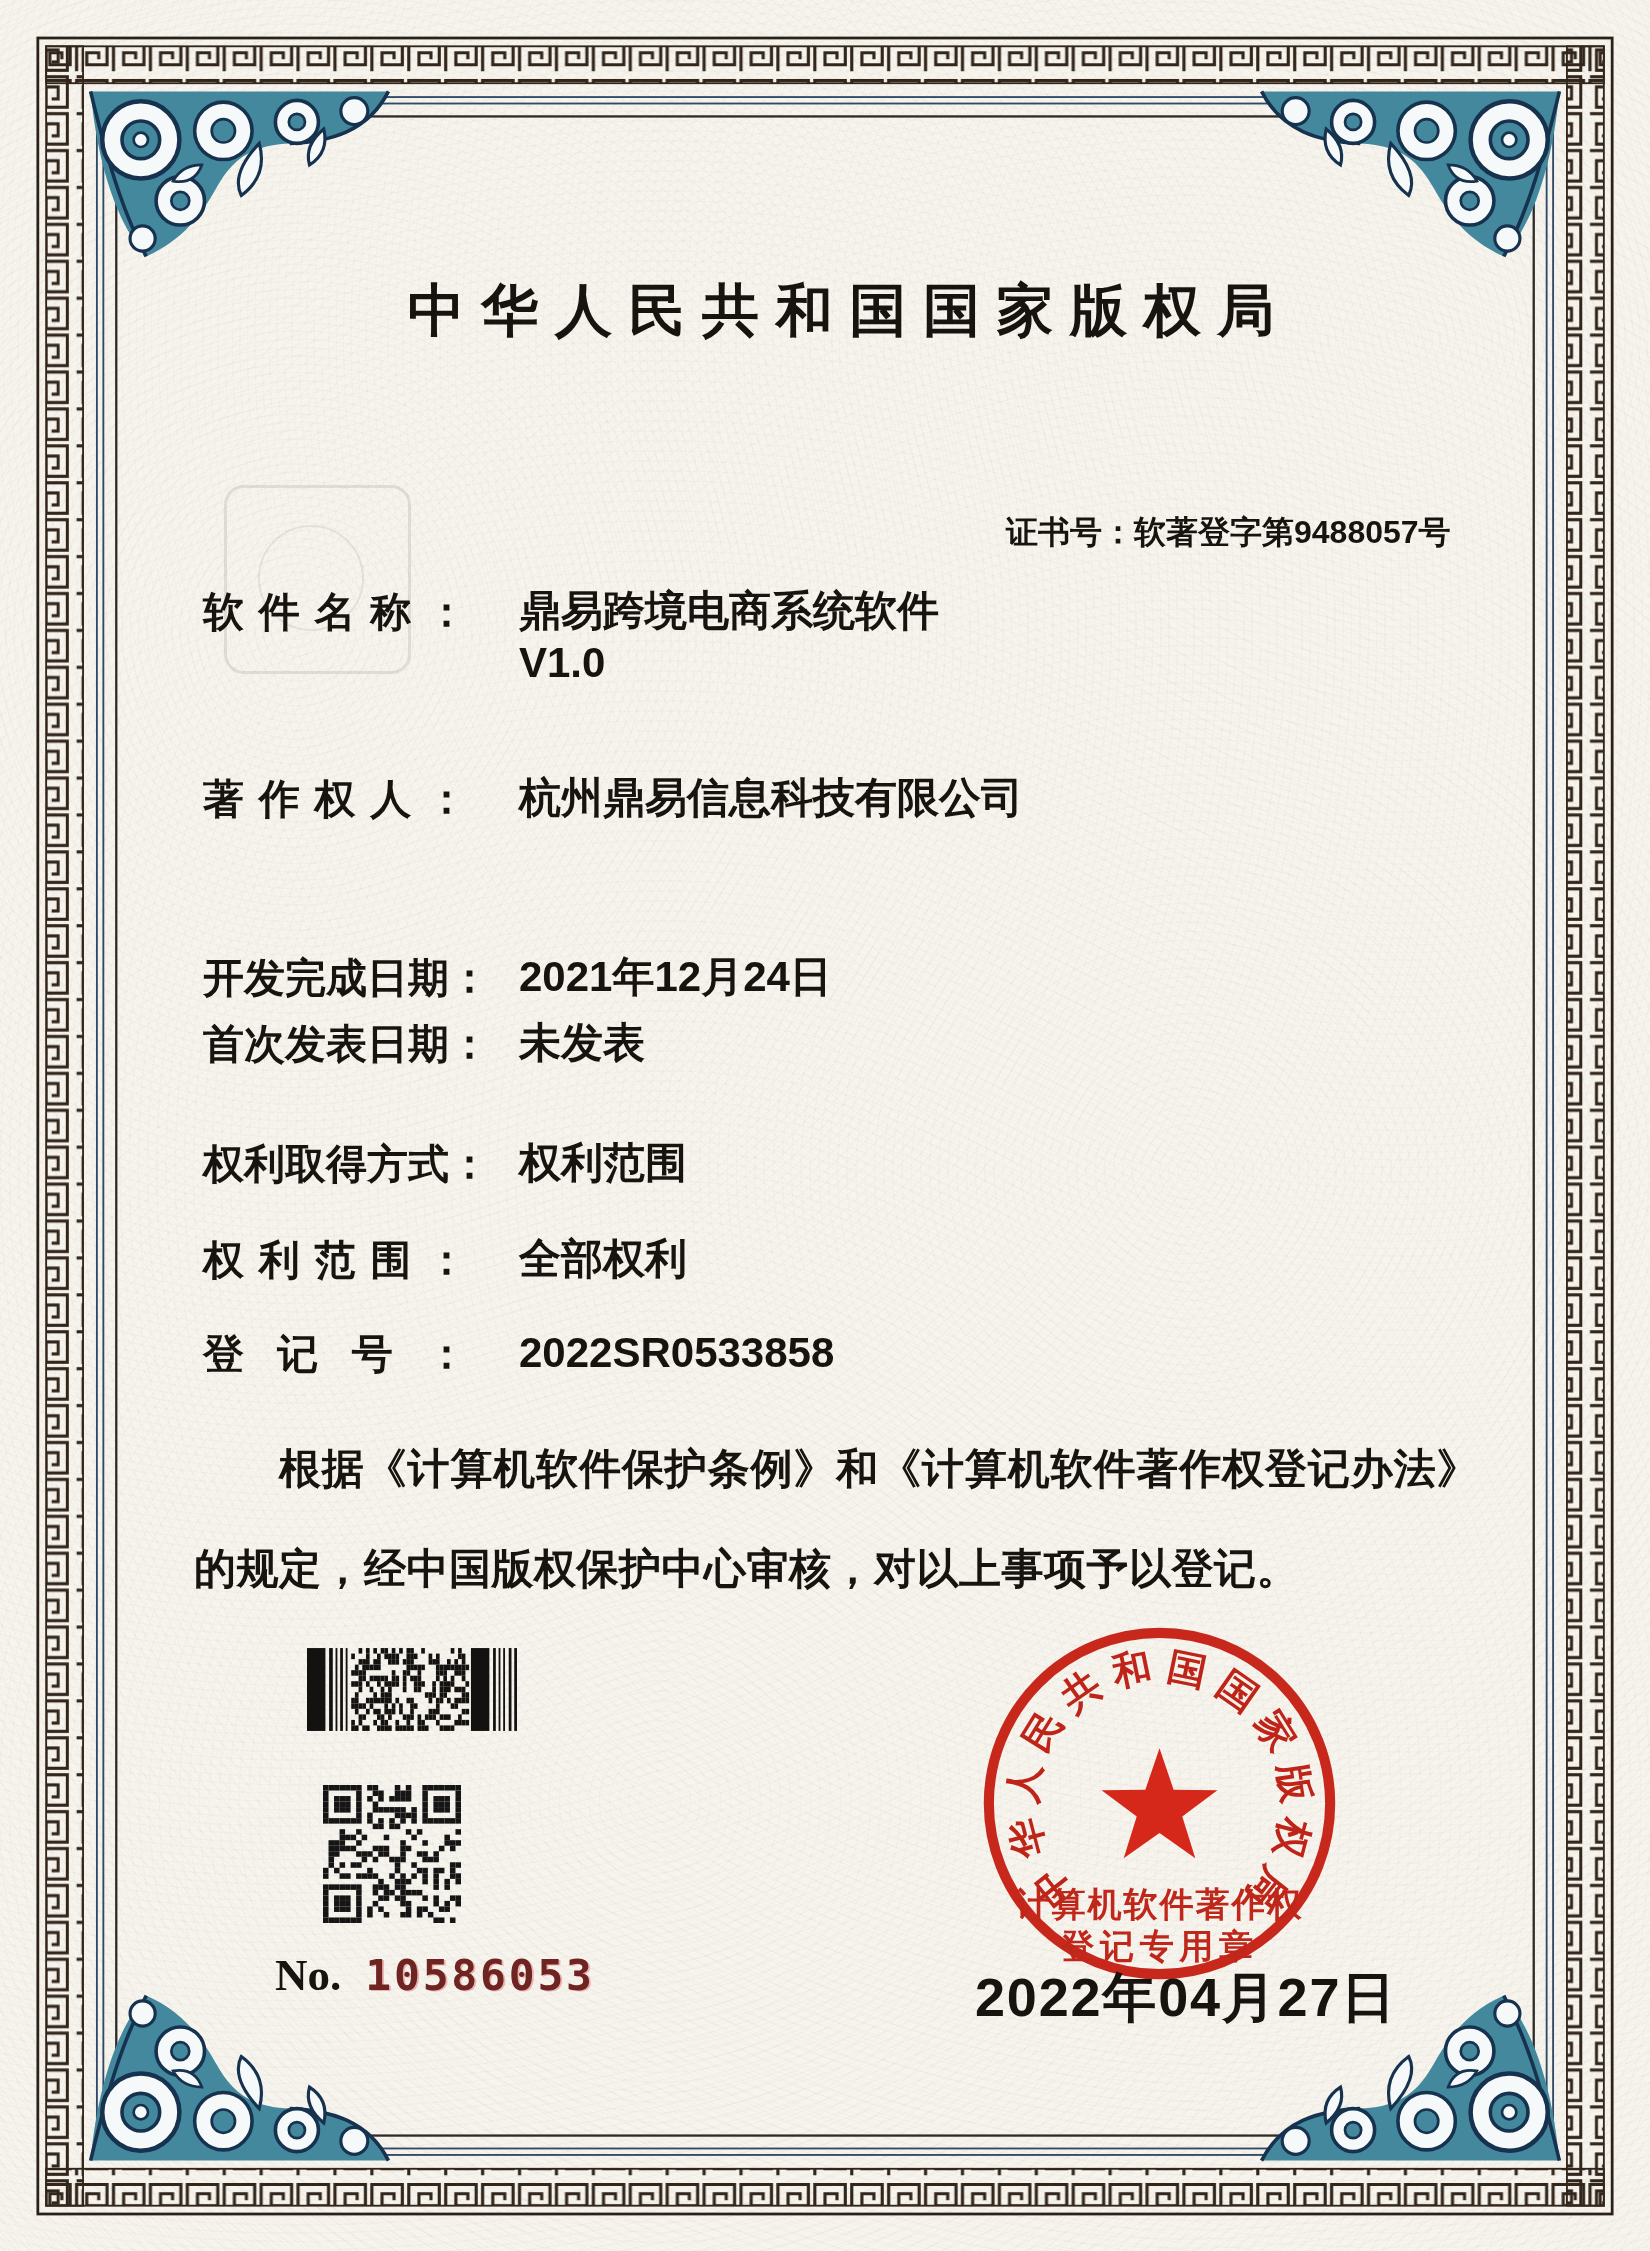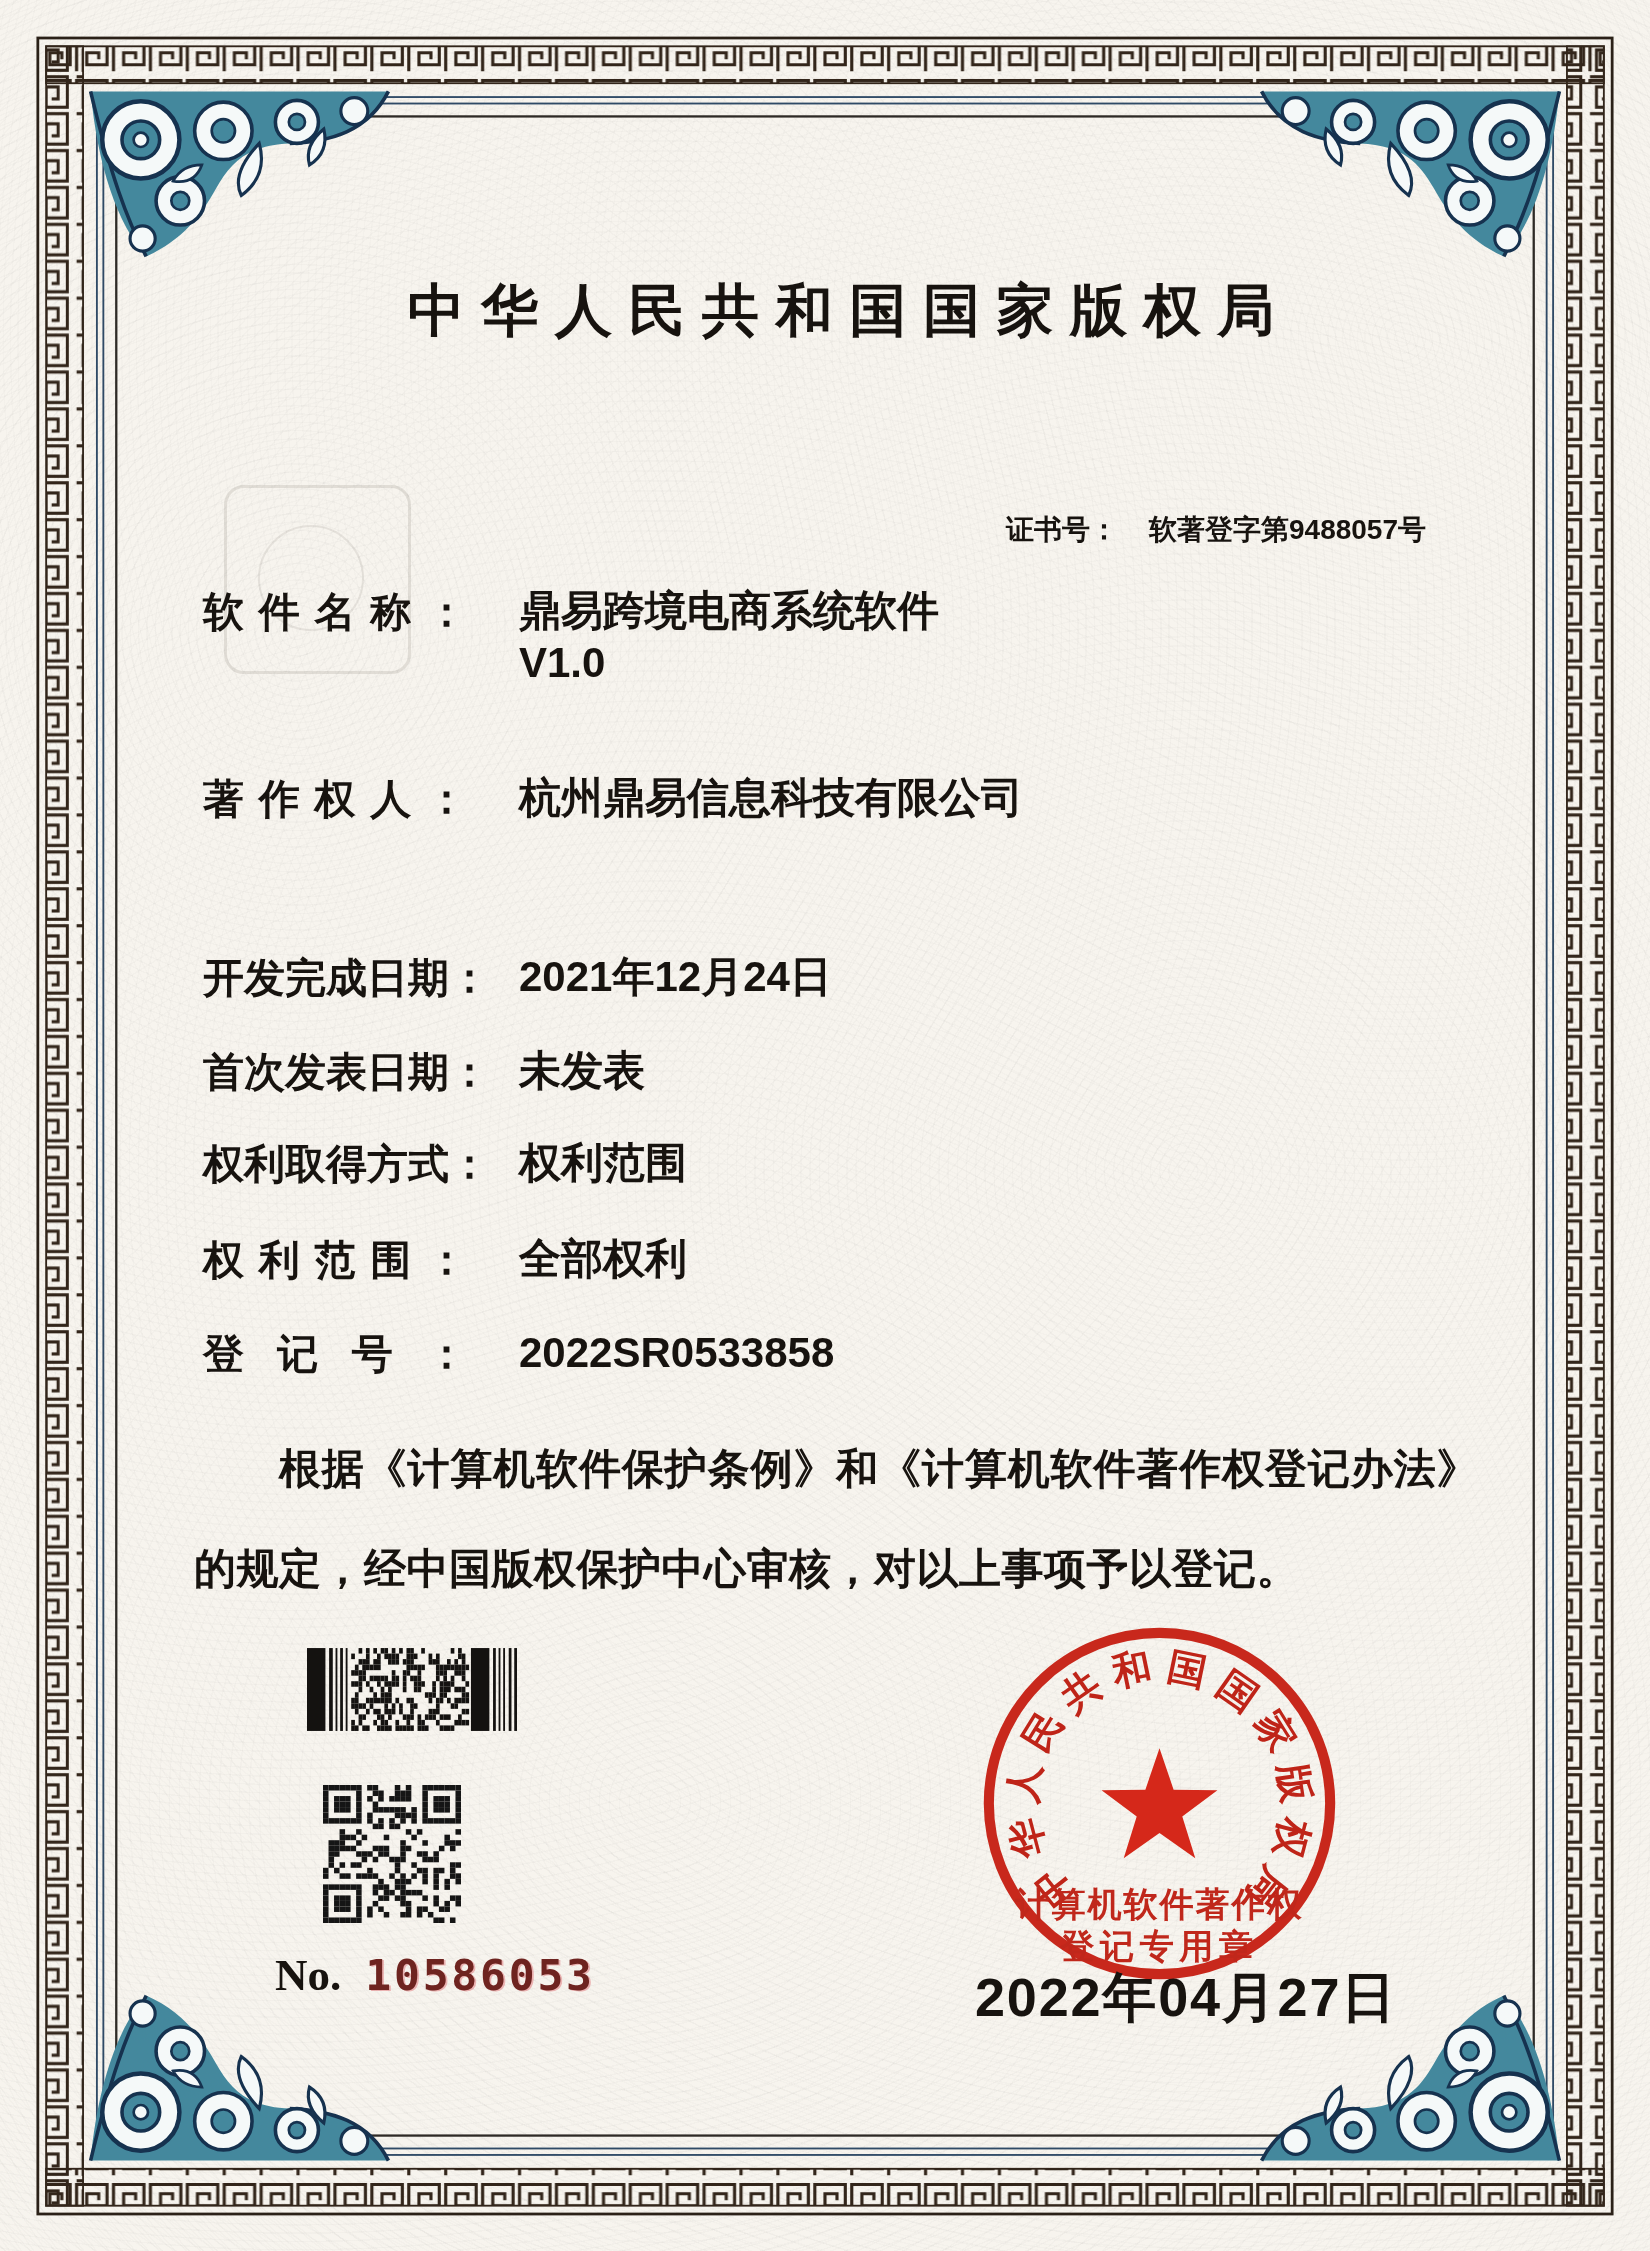--- a/index.html
+++ b/index.html
@@ -31,22 +31,22 @@
   
   .issuer-title{
     left:0;right:0;top:273px;text-align:center;
     font-size:57px;font-weight:700;letter-spacing:16.6px;text-indent:16.6px;padding-left:32px;
   }
   .doc-title{
     left:0;right:0;top:384px;text-align:center;
     font-size:71px;font-weight:700;letter-spacing:8.3px;text-indent:8.3px;
   }
   .cert-no-line{
-    left:1006px;top:511px;font-size:28px;font-weight:700;
-    display:flex;gap:31px;white-space:nowrap;
+    left:1006px;top:511px;font-size:32px;font-weight:700;
+    display:flex;white-space:nowrap;
   }
 
   
   .ghost-stamp{
     left:224px;top:485px;width:181px;height:183px;
     border:3.7px solid rgba(110,104,94,0.16);border-radius:20px;
   }
   .ghost-stamp::after{
     content:"";position:absolute;left:31px;top:37px;width:102px;height:102px;
     border:2.8px solid rgba(110,104,94,0.13);border-radius:50%;
@@ -55,21 +55,21 @@
   
   .field-row{left:203px;display:flex;align-items:flex-start;white-space:nowrap;}
   .field-label{
     width:264px;font-size:41px;font-weight:700;
     text-align:justify;text-align-last:justify;flex:none;
   }
   .field-value{font-size:42px;font-weight:700;margin-left:52px;line-height:1.24;}
   .row-software{top:585px;}
   .row-owner{top:772px;}
   .row-devdate{top:951px;}
-  .row-pubdate{top:1045px;}
+  .row-pubdate{top:1017px;}
   .row-acq{top:1137px;}
   .row-scope{top:1233px;}
   .row-regno{top:1327px;}
 
   
   .statement{
     left:194px;top:1419px;width:1285px;
     font-size:42px;font-weight:700;line-height:2.38;
     text-indent:85px;letter-spacing:0.5px;text-align:justify;
   }

